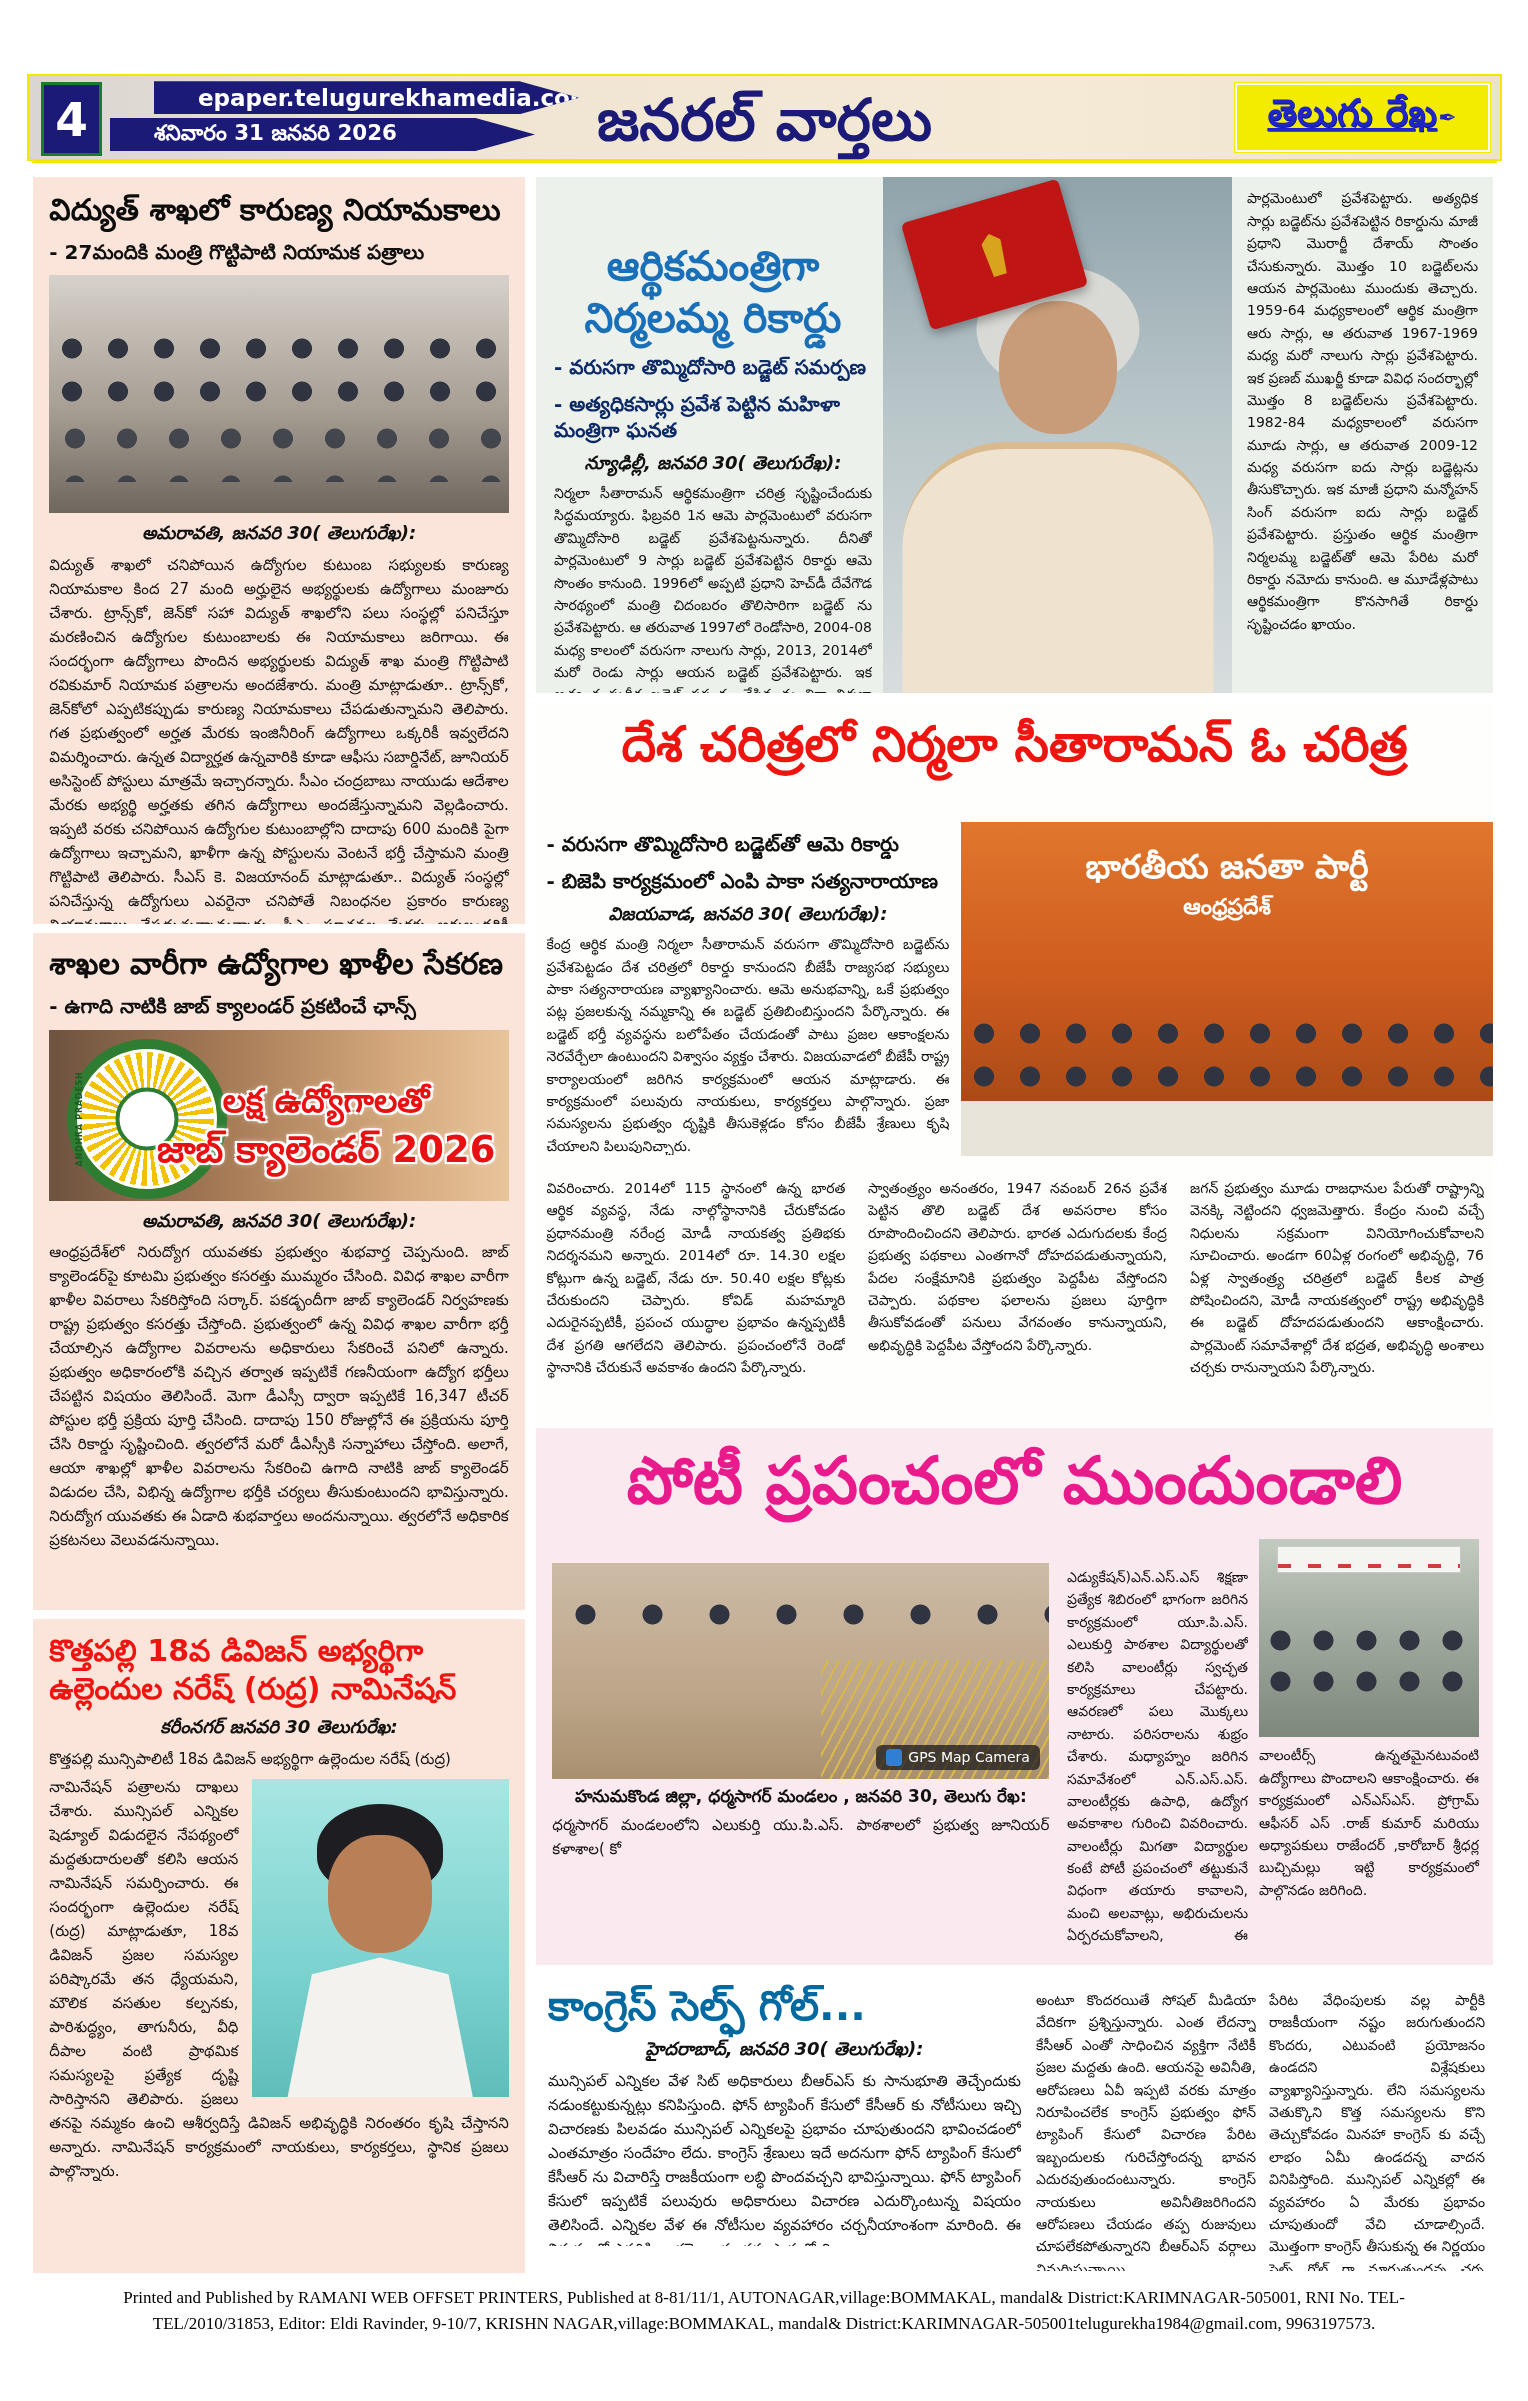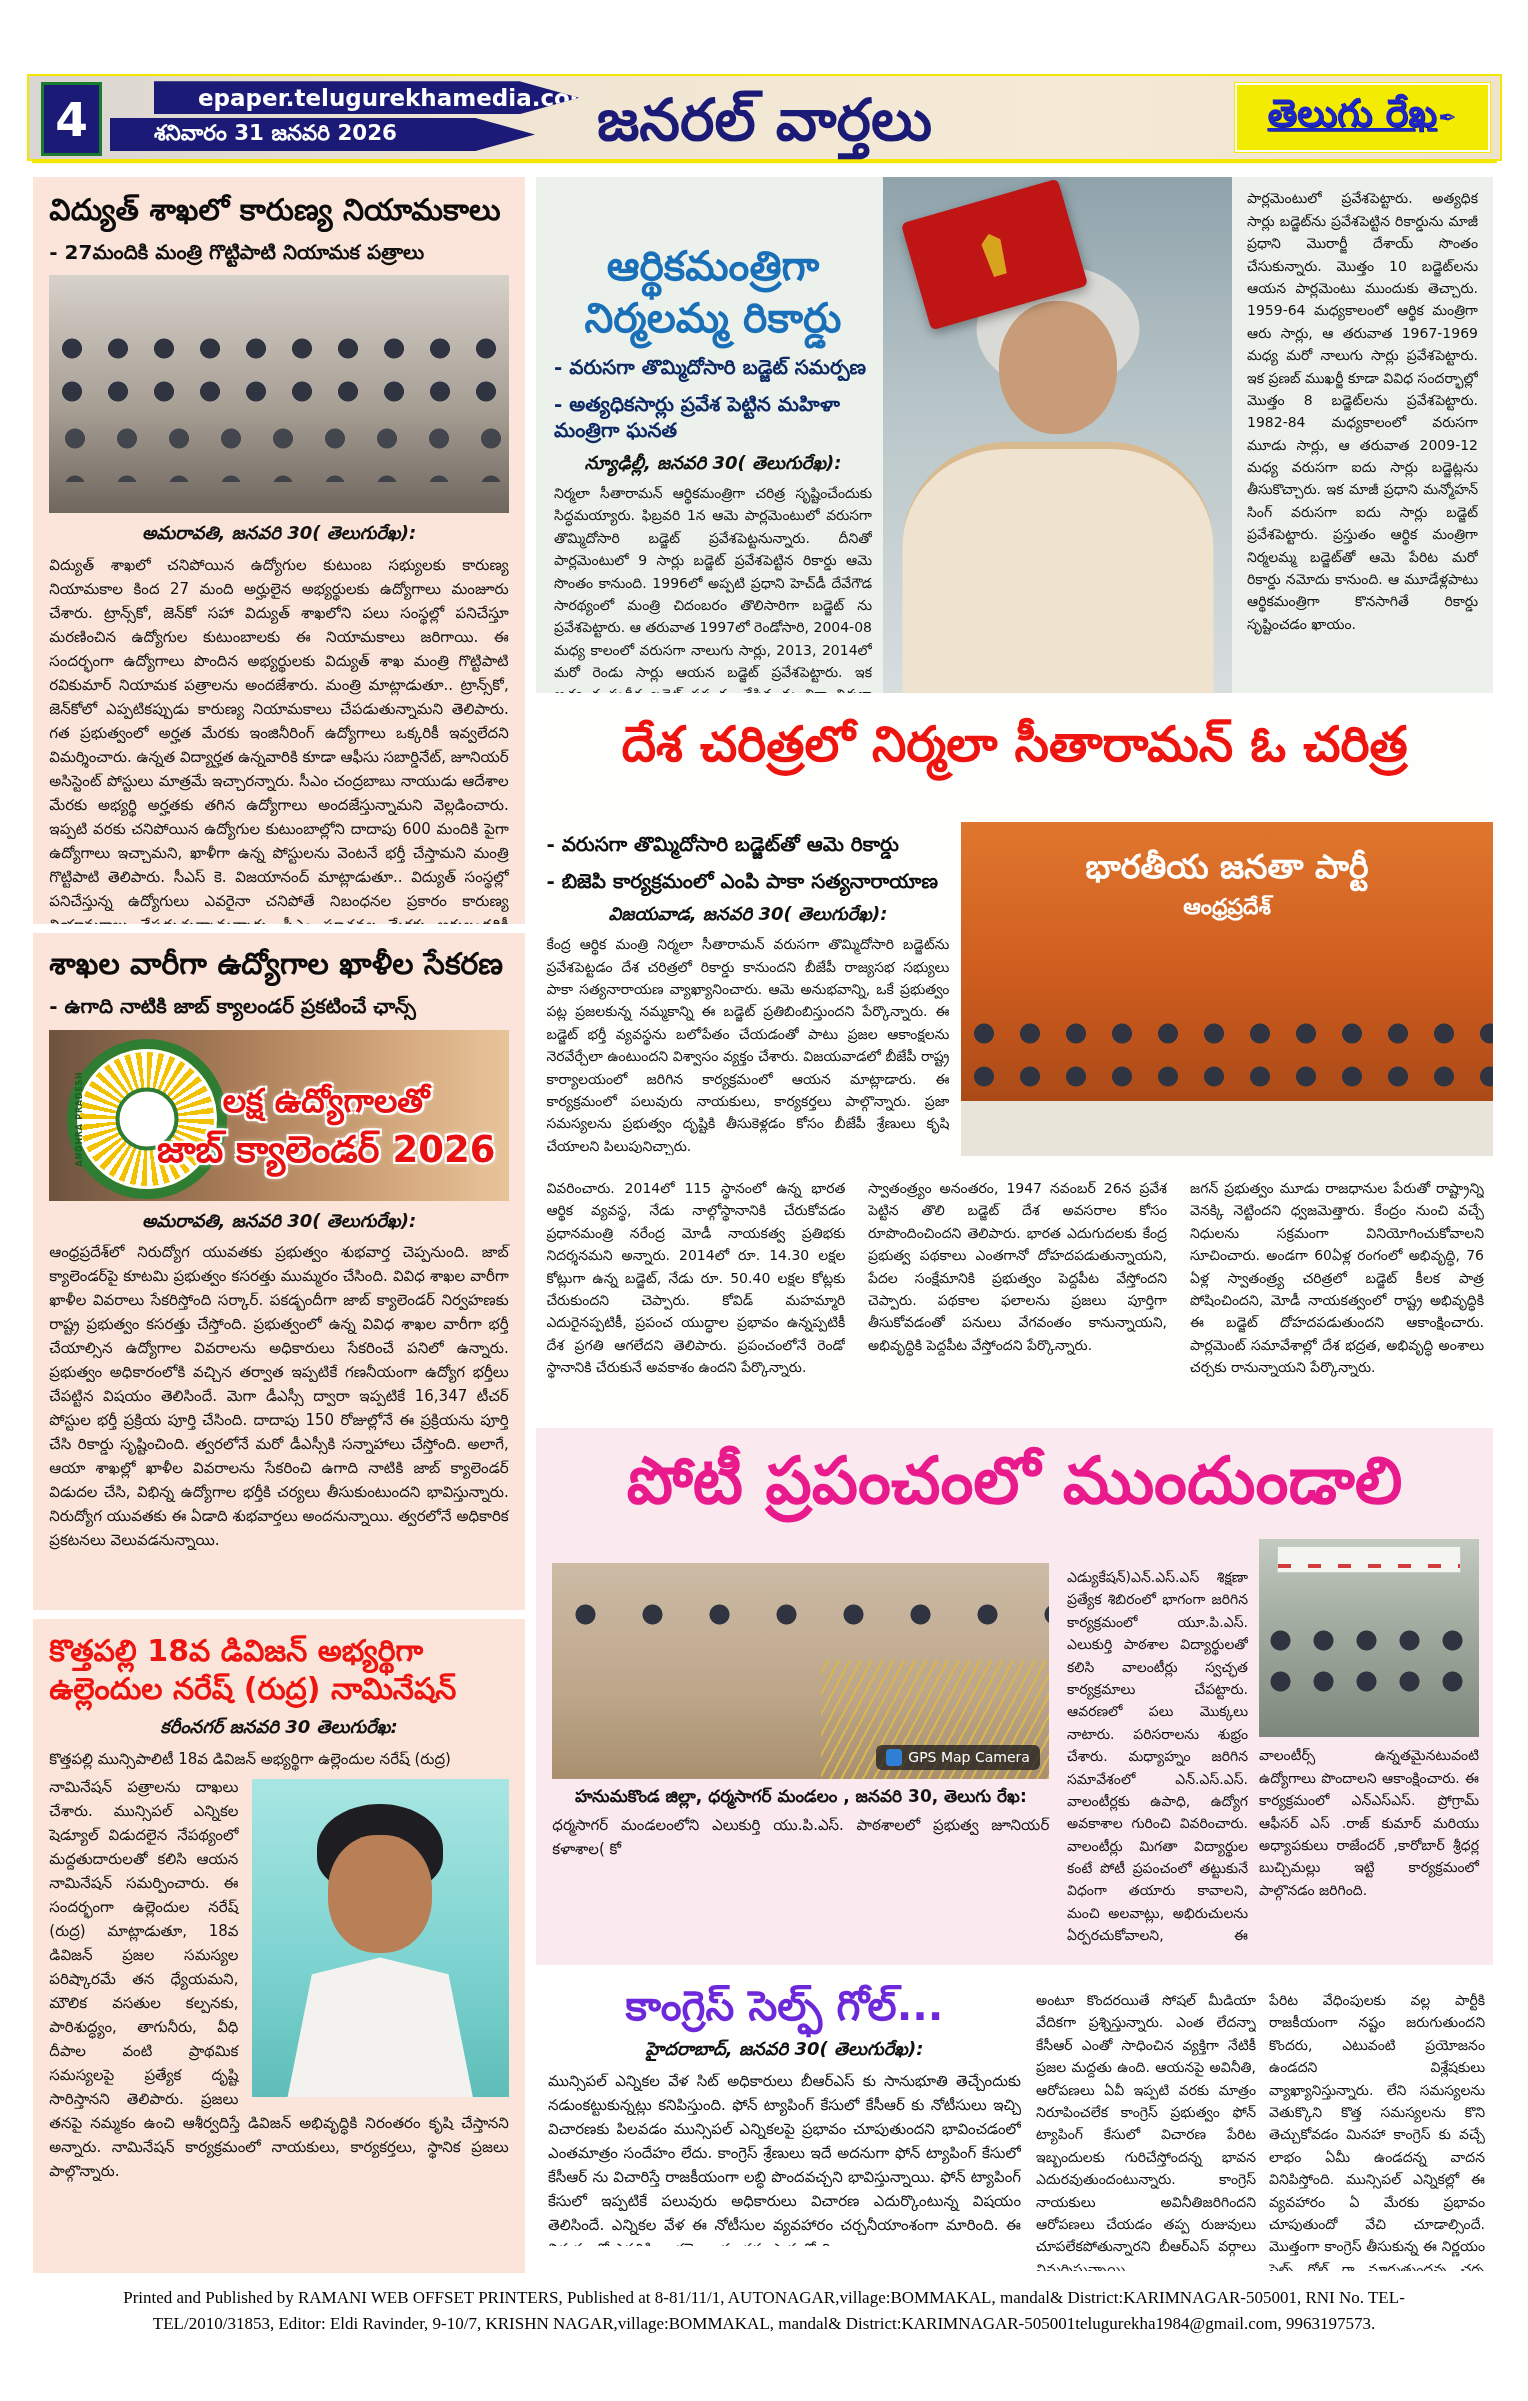--- a/index.html
+++ b/index.html
@@ -94,21 +94,21 @@
   .gps-ico{display:inline-block;width:16.3px;height:16.3px;border-radius:3.7px;background:#2f7fd4;}
   
   .ph-class{height:198px;background:linear-gradient(180deg,#c3cabf 0%,#9aa499 55%,#7d877c 100%);}
   .class-banner{position:absolute;left:8%;right:8%;top:7.4px;height:25px;background:#f4f4f0;
                 border:0.7px solid #c9c9c9;background-image:repeating-linear-gradient(90deg,#d23c3c 0 13.3px,rgba(0,0,0,0) 13.3px 30px);
                 background-size:100% 4.4px;background-position:0 16.3px;background-repeat:no-repeat;}
   
   .headline-magenta{font-size:65px;font-weight:bold;color:#e81a8c;text-align:center;line-height:1.05;}
   .caption{font-size:17px;font-weight:bold;text-align:center;line-height:1.4;margin-top:6px;}
   
-  .headline-congress{font-size:41px;font-weight:bold;color:#6d28d9;text-align:center;line-height:1.1;}
+  .headline-congress{font-size:41px;font-weight:bold;color:#0369a1;line-height:1.1;}
   
   .footer{position:absolute;left:44px;width:1440px;top:2285px;text-align:center;
           font-family:"Liberation Serif","DejaVu Serif",serif;font-size:17px;line-height:1.55;color:#000;}
   .col{position:absolute;box-sizing:border-box;overflow:hidden;}
 </style>
 </head>
 <body>
 
 <div class="page">
 

